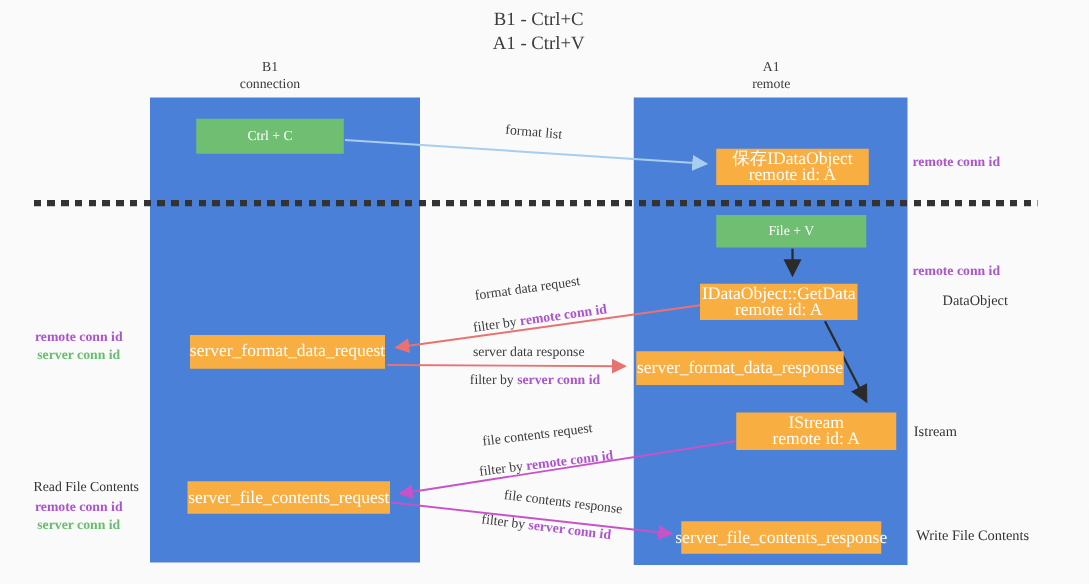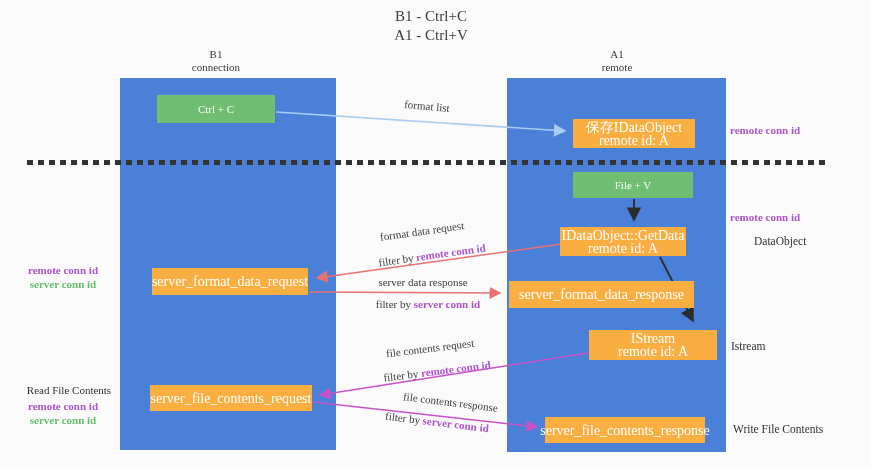--- a/index.html
+++ b/index.html
@@ -136,21 +136,21 @@
     <div>
       <div>IDataObject::GetData</div>
       <div>remote id: A</div>
     </div>
   </div>
 
   <div class="abs node orange" style="left:152px;top:268px;width:156px;height:27px;">
     <span>server_format_data_request</span>
   </div>
 
-  <div class="abs node orange" style="left:509px;top:281px;width:185px;height:27px;">
+  <div class="abs node orange" style="left:509px;top:281px;width:166px;height:27px;">
     <span>server_format_data_response</span>
   </div>
 
   <div class="abs node orange" style="left:589px;top:330px;width:128px;height:30px;">
     <div>
       <div>IStream</div>
       <div>remote id: A</div>
     </div>
   </div>
 

